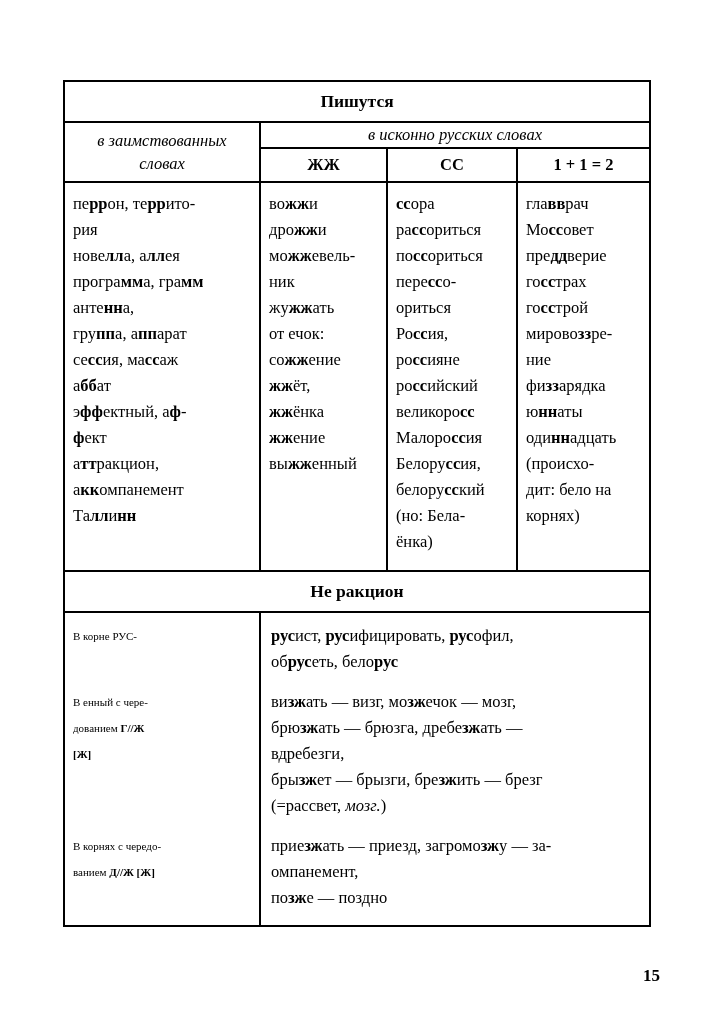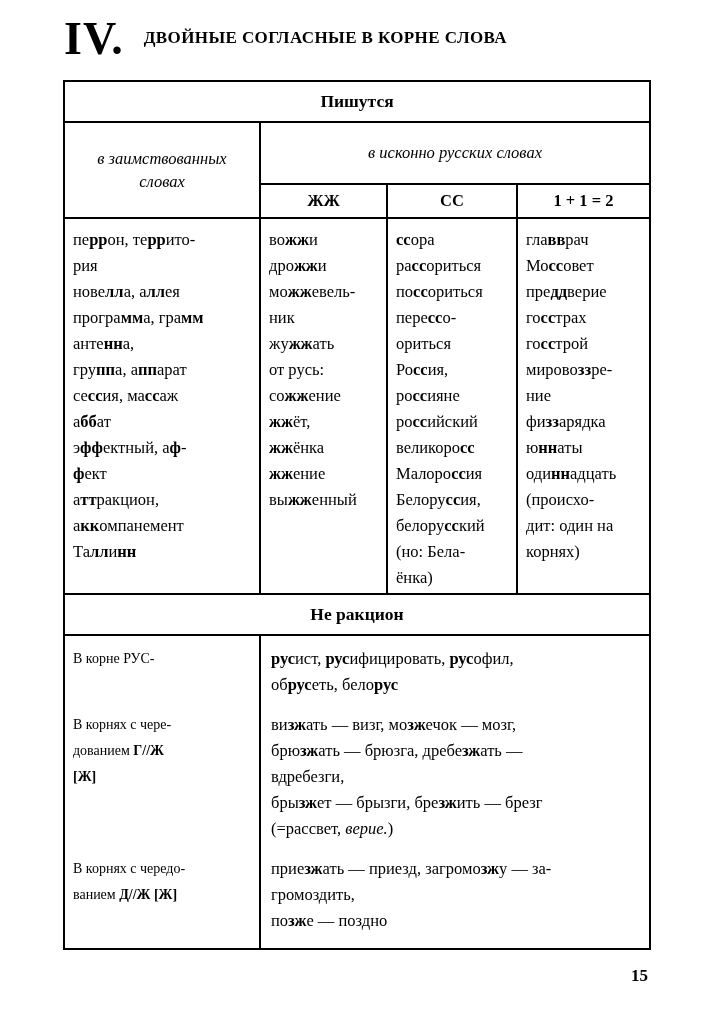--- a/index.html
+++ b/index.html
@@ -20,42 +20,38 @@
   table.main {
     position: absolute; left: 63px; top: 80px;
     width: 586px; border-collapse: collapse;
     border: 2px solid #000; table-layout: fixed;
   }
   td { border: 2px solid #000; vertical-align: top; }
 
   .hdr-cell { text-align: center; font-weight: 700; font-size: 17.5px; padding: 9px 8px; vertical-align: middle; }
   .ital-hdr { font-style: italic; text-align: center; font-size: 16.5px; }
   .borrowed-hdr { vertical-align: middle; padding: 4px 12px; line-height: 23px; }
-  .native-hdr { vertical-align: middle; padding: 20px 0; }
+  .native-hdr { vertical-align: middle; padding: 2px 0; }
   .sub-hdr { text-align: center; font-weight: 700; font-size: 16.5px; padding: 6px 0; vertical-align: middle; }
 
-  .body-cell { font-size: 16.5px; padding: 8px 4px 2px 8px; }
+  .body-cell { font-size: 16.5px; padding: 8px 4px 15px 8px; }
   .line { line-height: 26px; white-space: nowrap; }
 
   .grp td { border-top: none; border-bottom: none; }
-  .grp td.left-col  { padding: 0 4px 14px 8px; font-size: 14px; }
+  .grp td.left-col  { padding: 0 4px 14px 8px; font-size: 11px; }
   .grp td.right-col { padding: 0 12px 14px 10px; font-size: 16.5px; }
   .grp.first td { padding-top: 10px; }
 
-  .page-number { position: absolute; right: 64px; top: 966px; font-size: 17px; font-weight: 700; }
+  .page-number { position: absolute; right: 52px; top: 966px; font-size: 17px; font-weight: 700; }
 </style>
 </head>
 <body>
 
 <div class="page">
 
-  <div class="page-header">
-    <div class="numeral">IV.</div>
-    <div class="doc-title">ДВОЙНЫЕ СОГЛАСНЫЕ В КОРНЕ СЛОВА</div>
-  </div>
 
   <table class="main">
     <colgroup>
       <col style="width:196px">
       <col style="width:127px">
       <col style="width:130px">
       <col style="width:133px">
     </colgroup>
 
     <tbody>
@@ -89,21 +85,21 @@
             <div class="line">а<b>тт</b>ракцион,</div>
             <div class="line">а<b>кк</b>омпанемент</div>
             <div class="line">Та<b>лл</b>и<b>нн</b></div>
           </td>
       <td class="body-cell">
             <div class="line">во<b>жж</b>и</div>
             <div class="line">дро<b>жж</b>и</div>
             <div class="line">мо<b>жж</b>евель-</div>
             <div class="line">ник</div>
             <div class="line">жу<b>жж</b>ать</div>
-            <div class="line">от русь:</div>
+            <div class="line">от ечок:</div>
             <div class="line">со<b>жж</b>ение</div>
             <div class="line"><b>жж</b>ёт,</div>
             <div class="line"><b>жж</b>ёнка</div>
             <div class="line"><b>жж</b>ение</div>
             <div class="line">вы<b>жж</b>енный</div>
           </td>
       <td class="body-cell">
             <div class="line"><b>сс</b>ора</div>
             <div class="line">ра<b>сс</b>ориться</div>
             <div class="line">по<b>сс</b>ориться</div>
@@ -124,62 +120,62 @@
             <div class="line">Мо<b>сс</b>овет</div>
             <div class="line">пре<b>дд</b>верие</div>
             <div class="line">го<b>сс</b>трах</div>
             <div class="line">го<b>сс</b>трой</div>
             <div class="line">мирово<b>зз</b>ре-</div>
             <div class="line">ние</div>
             <div class="line">фи<b>зз</b>арядка</div>
             <div class="line">ю<b>нн</b>аты</div>
             <div class="line">оди<b>нн</b>адцать</div>
             <div class="line">(происхо-</div>
-            <div class="line">дит: один на</div>
+            <div class="line">дит: бело на</div>
             <div class="line">корнях)</div>
           </td>
     </tr>
 
     <tr>
       <td colspan="4" class="hdr-cell">Не ракцион</td>
     </tr>
 
     <tr class="grp first">
       <td class="left-col">
             <div class="line">В корне РУС-</div>
           </td>
       <td colspan="3" class="right-col">
             <div class="line"><b>рус</b>ист, <b>рус</b>ифицировать, <b>рус</b>офил,</div>
             <div class="line">об<b>рус</b>еть, бело<b>рус</b></div>
           </td>
     </tr>
 
     <tr class="grp">
       <td class="left-col">
-            <div class="line">В корнях с чере-</div>
+            <div class="line">В енный с чере-</div>
             <div class="line">дованием <b>Г//Ж</b></div>
             <div class="line"><b>[Ж]</b></div>
           </td>
       <td colspan="3" class="right-col">
             <div class="line">ви<b>зж</b>ать — визг, мо<b>зж</b>ечок — мозг,</div>
             <div class="line">брю<b>зж</b>ать — брюзга, дребе<b>зж</b>ать —</div>
             <div class="line">вдребезги,</div>
             <div class="line">бры<b>зж</b>ет — брызги, бре<b>зж</b>ить — брезг</div>
-            <div class="line">(=рассвет, <i>верие.</i>)</div>
+            <div class="line">(=рассвет, <i>мозг.</i>)</div>
           </td>
     </tr>
 
     <tr class="grp">
       <td class="left-col">
             <div class="line">В корнях с чередо-</div>
             <div class="line">ванием <b>Д//Ж [Ж]</b></div>
           </td>
       <td colspan="3" class="right-col">
             <div class="line">прие<b>зж</b>ать — приезд, загромо<b>зж</b>у — за-</div>
-            <div class="line">громоздить,</div>
+            <div class="line">омпанемент,</div>
             <div class="line">по<b>зж</b>е — поздно</div>
           </td>
     </tr>
   </tbody>
     </table>
 
   <div class="page-number">15</div>
 
 </div>
 

